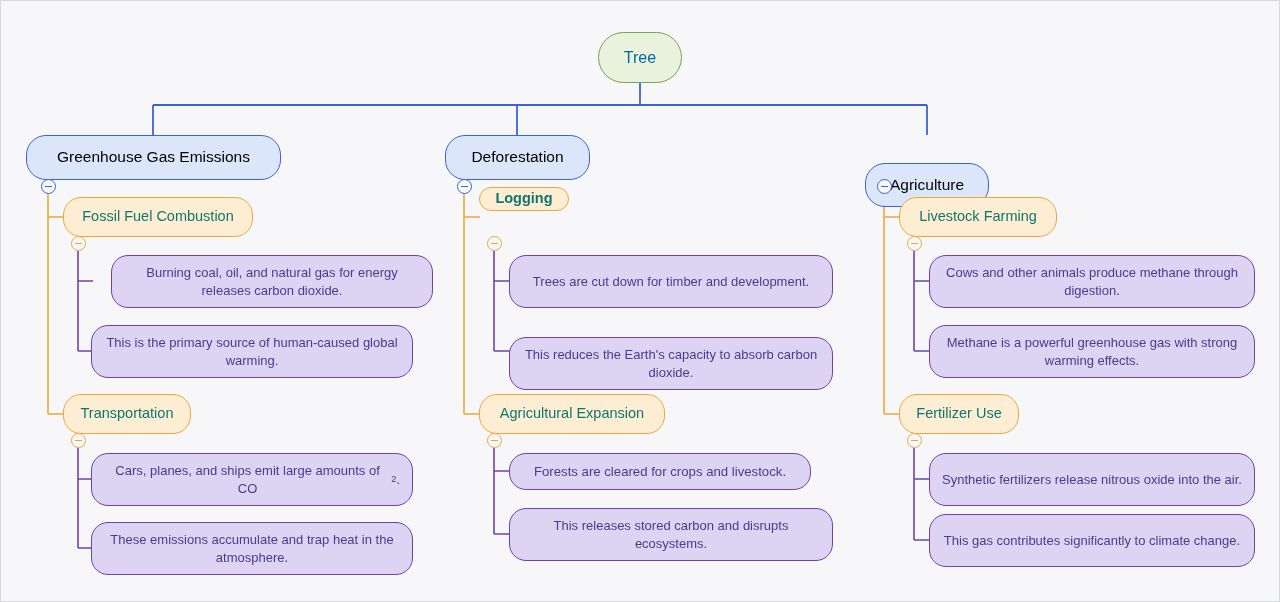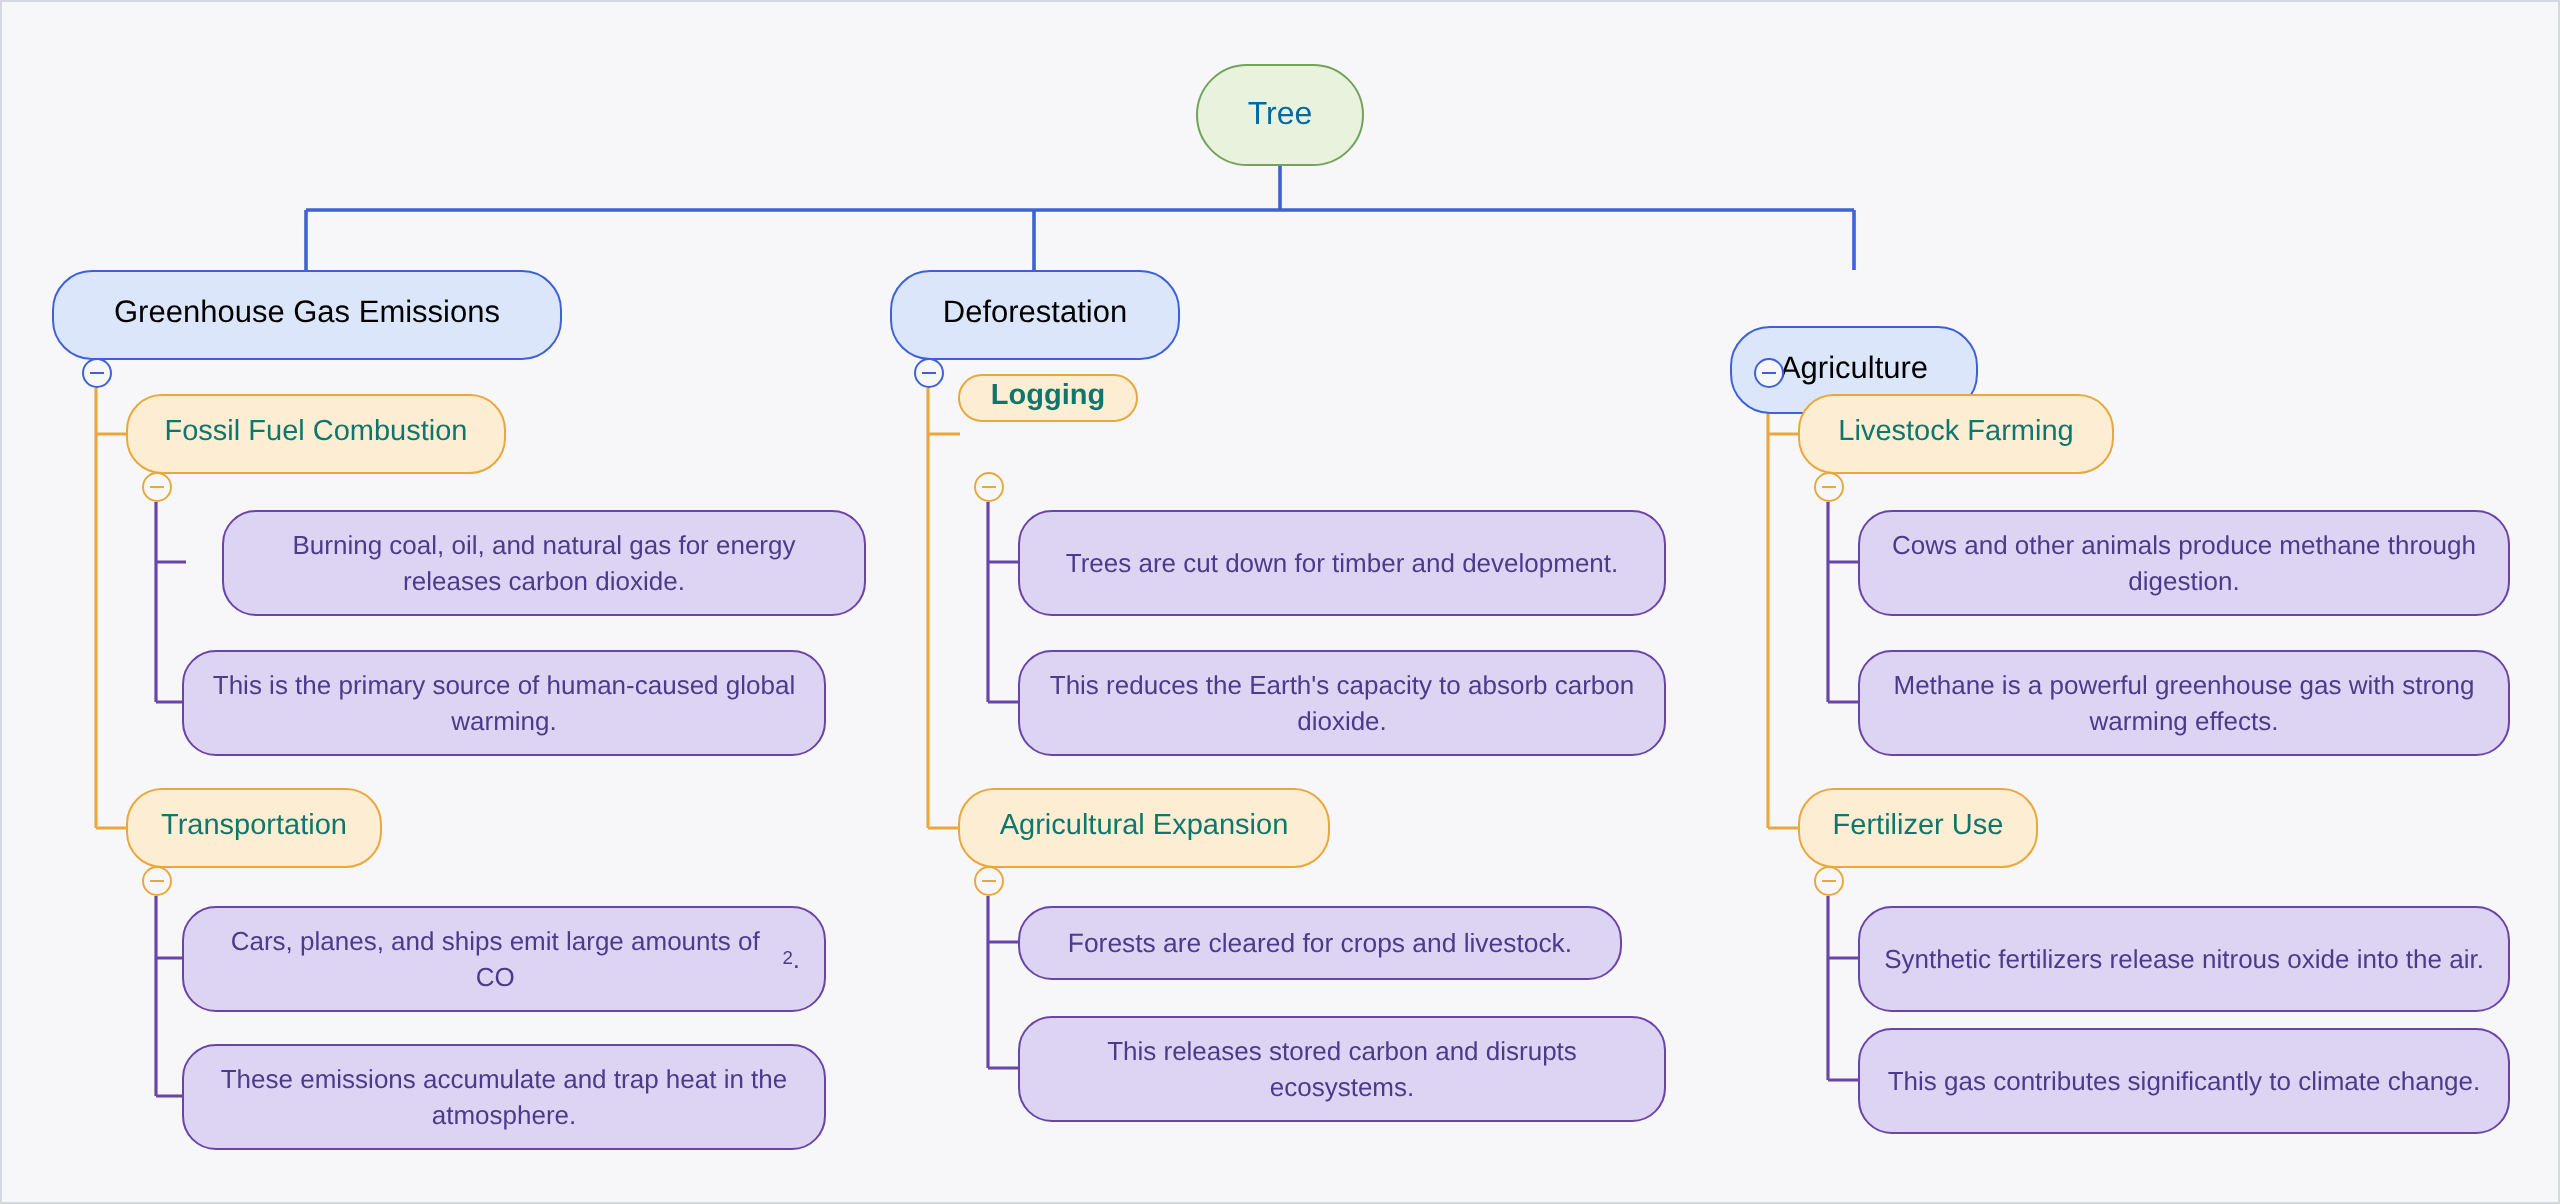--- a/index.html
+++ b/index.html
@@ -170,21 +170,21 @@
   <div class="toggle toggle-orange" style="left:906px; top:432px;">
       <span class="bar"></span>
     </div>
 
   <div class="node node-leaf" style="left:90px; top:254px; width:322px; height:53px;margin-left:20px;">Burning coal, oil, and natural gas for energy releases carbon dioxide.</div>
   <div class="node node-leaf" style="left:90px; top:324px; width:322px; height:53px;">This is the primary source of human-caused global warming.</div>
   <div class="node node-leaf" style="left:90px; top:452px; width:322px; height:53px;">Cars, planes, and ships emit large amounts of CO<sub>2</sub>.</div>
   <div class="node node-leaf" style="left:90px; top:521px; width:322px; height:53px;">These emissions accumulate and trap heat in the atmosphere.</div>
 
   <div class="node node-leaf" style="left:508px; top:254px; width:324px; height:53px;">Trees are cut down for timber and development.</div>
-  <div class="node node-leaf" style="left:508px; top:324px; width:324px; height:53px;text-align:center;">This reduces the Earth's capacity to absorb carbon dioxide.</div>
+  <div class="node node-leaf" style="left:508px; top:336px; width:324px; height:53px;text-align:center;">This reduces the Earth's capacity to absorb carbon dioxide.</div>
   <div class="node node-leaf node-leaf-1line" style="left:508px; top:452px; width:302px; height:37px;">Forests are cleared for crops and livestock.</div>
   <div class="node node-leaf" style="left:508px; top:507px; width:324px; height:53px;">This releases stored carbon and disrupts ecosystems.</div>
 
   <div class="node node-leaf" style="left:928px; top:254px; width:326px; height:53px;">Cows and other animals produce methane through digestion.</div>
   <div class="node node-leaf" style="left:928px; top:324px; width:326px; height:53px;">Methane is a powerful greenhouse gas with strong warming effects.</div>
   <div class="node node-leaf" style="left:928px; top:452px; width:326px; height:53px;">Synthetic fertilizers release nitrous oxide into the air.</div>
   <div class="node node-leaf" style="left:928px; top:513px; width:326px; height:53px;">This gas contributes significantly to climate change.</div>
 
 </div>
 

